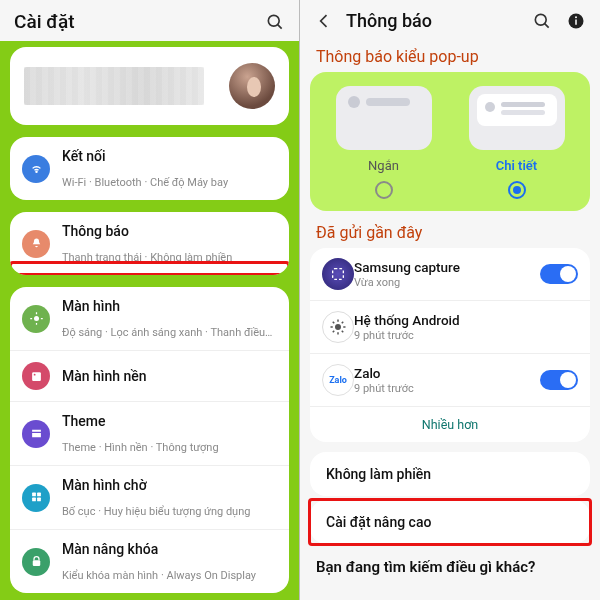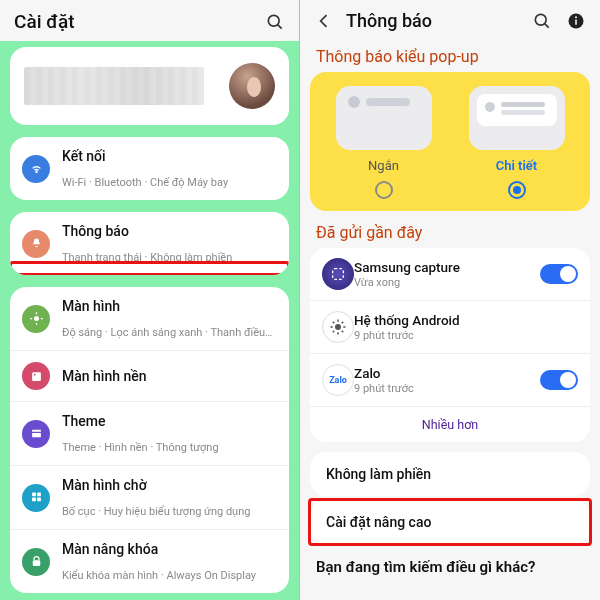--- a/index.html
+++ b/index.html
@@ -13,21 +13,21 @@
     font-size: 13px;
     color: #111;
   }
   .pane {
     width: 300px;
     height: 600px;
     background: #f6f6f6;
     position: relative;
     overflow: hidden;
   }
-  .pane-left { border-right: 1px solid #bbb; background:#86efac;}
+  .pane-left { border-right: 1px solid #bbb; background:#84cc16;}
   .pane-right { background:#f6f6f6;}
   .header {
     display: flex;
     align-items: center;
     justify-content: space-between;
     padding: 10px 14px 8px 14px;
     background: #f6f6f6;
   }
   .header-title { font-size: 19px; font-weight: 500; }
   .header-right { display:flex; gap:14px; align-items:center;}
@@ -87,21 +87,21 @@
     position:absolute; border:3px solid #e91313; border-radius:4px;
     pointer-events:none;
   }
   
   .section-label {
     padding: 8px 16px 6px 16px;
     font-size: 16px; color:#c2410c;
   }
   .popup-card {
     margin: 0 10px 4px 10px;
-    background:#fde047; border-radius:16px;
+    background:#bef264; border-radius:16px;
     padding: 14px 12px 12px 12px;
     display:flex; gap:10px; justify-content:space-around;
   }
   .popup-opt { flex:1; display:flex; flex-direction:column; align-items:center; gap:8px;}
   .popup-preview {
     width: 96px; height:64px; border-radius:14px;
     background:#ececef; position:relative; overflow:hidden;
   }
   .popup-preview .dot{position:absolute;left:12px;top:10px;width:12px;height:12px;border-radius:50%;background:#c9cbd4;}
   .popup-preview .bar{position:absolute;left:30px;top:12px;width:44px;height:8px;border-radius:4px;background:#cfd1d9;}
@@ -118,21 +118,21 @@
     margin:0 10px 4px 10px; background:#fff;border-radius:16px;overflow:hidden;
   }
   .app-row{display:flex;align-items:center;padding:10px 12px;gap:0;}
   .app-row + .app-row{border-top:1px solid #eee;}
   .app-icon{width:32px;height:32px;border-radius:50%;flex-shrink:0;display:flex;align-items:center;justify-content:center;}
   .app-text{flex:1;display:flex;flex-direction:column;gap:1px;}
   .app-name{font-size:13.5px;font-weight:500;}
   .app-sub{font-size:11px;color:#8a8a8a;}
   .toggle{width:38px;height:20px;border-radius:10px;background:#2a6df4;position:relative;flex-shrink:0;}
   .toggle::after{content:"";position:absolute;right:2px;top:2px;width:16px;height:16px;border-radius:50%;background:#fff;}
-  .more{padding:10px 0;text-align:center;font-size:12.5px;color:#4c1d95;border-top:1px solid #eee;}
+  .more{padding:10px 0;text-align:center;font-size:12.5px;color:#0f766e;border-top:1px solid #eee;}
   .simple-row{
     margin:0 10px 4px 10px;background:#fff;border-radius:16px;
     padding:14px 16px;font-size:14px;font-weight:500;color:#111;
   }
   .footer-q{
     margin: 10px 10px 0 10px;
     font-size:15px;font-weight:600;color:#111;
     padding: 4px 6px 0 6px;
   }
   .chev { width:20px;height:20px;display:flex;align-items:center;justify-content:center;}

